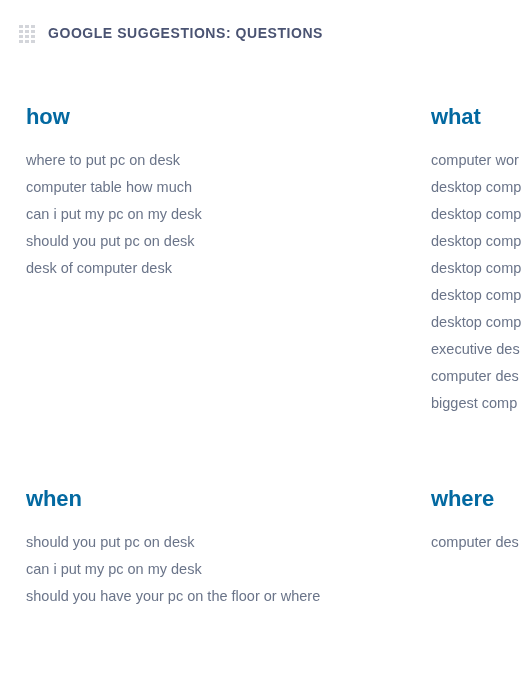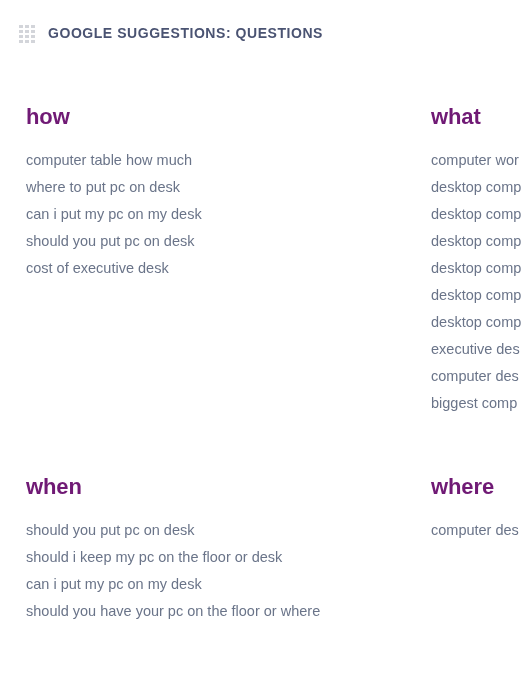--- a/index.html
+++ b/index.html
@@ -64,38 +64,38 @@
     column-gap:0px;
     padding-left:26px;
     width:810px;   
   }
   .group {
     padding-top:0;
   }
   .group-head {
     font-size:22px;
     font-weight:bold;
-    color:#701a75;
+    color:#0369a1;
     line-height:1;
     margin:0 0 19px 0;
     letter-spacing:-0.1px;
   }
   .group-list {
     list-style:none;
   }
   .group-list li {
     font-size:14.5px;
     color:#6a7489;
     line-height:27px;
     white-space:nowrap;
   }
 
   
   .row-1 .group { margin-top:0; }
-  .row-2 .group { margin-top:0; }
+  .row-2 .group { margin-top:12px; }
 
   .row-spacer-a { height:59px; }
   .row-spacer-b { height:53px; }
 
   .top-offset { height:58px; }
 </style>
 </head>
 <body>
 
 <div id="app">
@@ -118,25 +118,25 @@
     <span class="header-title">GOOGLE SUGGESTIONS: QUESTIONS</span>
   </div>
 
   <div class="content">
     <div class="top-offset"></div>
 
     <div class="grid-wrap row-1">
       <div class="group">
         <div class="group-head">how</div>
         <ul class="group-list">
+          <li>where to put pc on desk</li>
           <li>computer table how much</li>
-          <li>where to put pc on desk</li>
           <li>can i put my pc on my desk</li>
           <li>should you put pc on desk</li>
-          <li>cost of executive desk</li>
+          <li>desk of computer desk</li>
         </ul>
       </div>
       <div class="group">
         <div class="group-head">what</div>
         <ul class="group-list">
           <li>computer wor</li>
           <li>desktop comp</li>
           <li>desktop comp</li>
           <li>desktop comp</li>
           <li>desktop comp</li>
@@ -149,21 +149,20 @@
       </div>
     </div>
 
     <div class="row-spacer-a"></div>
 
     <div class="grid-wrap row-2">
       <div class="group">
         <div class="group-head">when</div>
         <ul class="group-list">
           <li>should you put pc on desk</li>
-          <li>should i keep my pc on the floor or desk</li>
           <li>can i put my pc on my desk</li>
           <li>should you have your pc on the floor or where</li>
         </ul>
       </div>
       <div class="group">
         <div class="group-head">where</div>
         <ul class="group-list">
           <li>computer des</li>
         </ul>
       </div>

